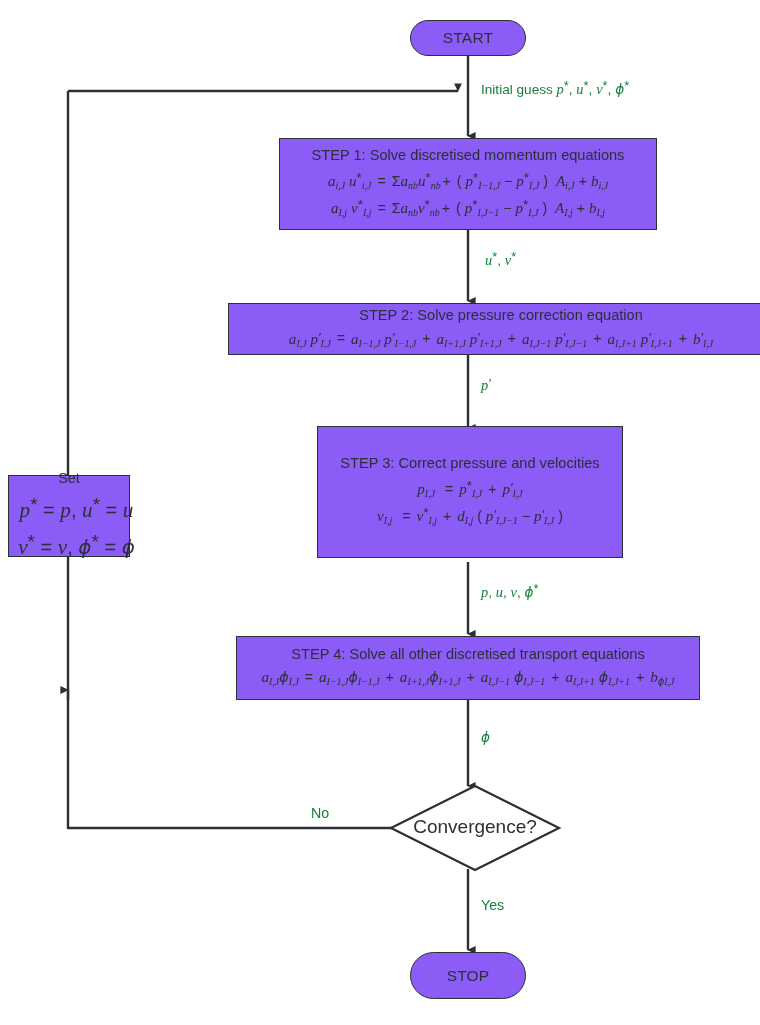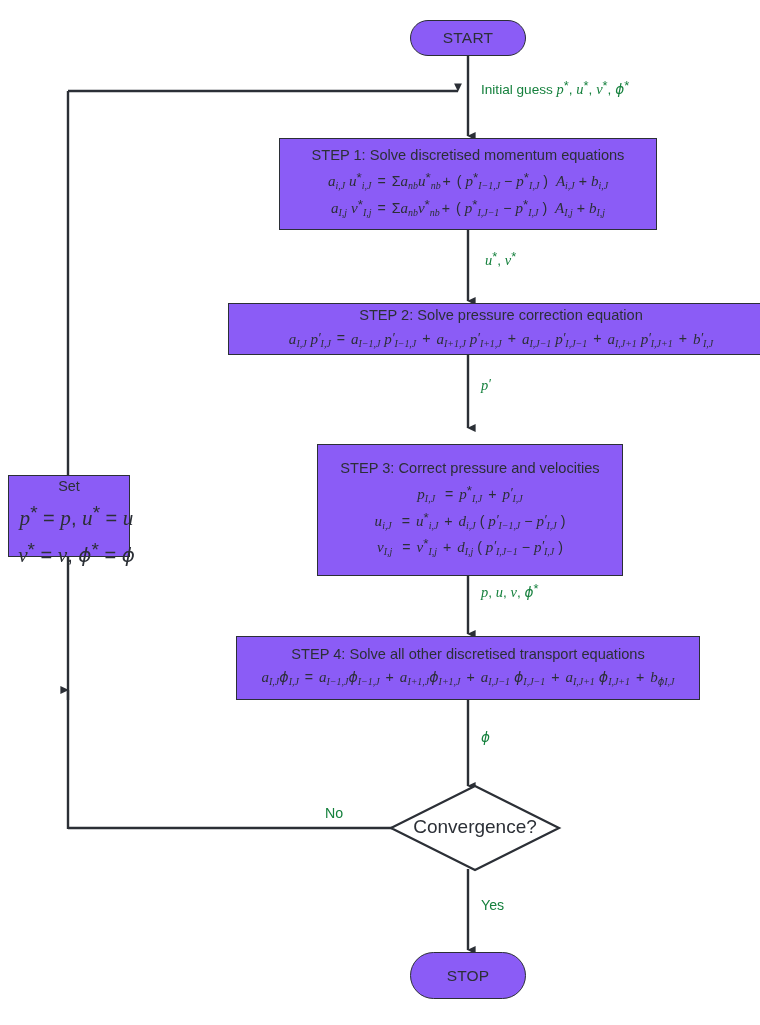--- a/index.html
+++ b/index.html
@@ -153,29 +153,25 @@
       <span class="op">+</span> <i class="v">a</i><span class="sub">I,J−1</span>&nbsp;<i class="v">p</i><span class="prime">′</span><span class="sub">I,J−1</span>
       <span class="op">+</span> <i class="v">a</i><span class="sub">I,J+1</span>&nbsp;<i class="v">p</i><span class="prime">′</span><span class="sub">I,J+1</span>
       <span class="op">+</span> <i class="v">b</i><span class="prime">′</span><span class="sub">I,J</span>
     </div>
   </div>
 
   <div class="edge-label" style="left:481px; top:376px;">
     <i class="v">p</i><span class="prime">′</span>
   </div>
 
-  <div class="node proc" style="left:317px; top:444px; width:306px; height:132px;">
+  <div class="node proc" style="left:317px; top:426px; width:306px; height:132px;">
     <div class="title">STEP 3: Correct pressure and velocities</div>
     <div class="eq">
       <i class="v">p</i><span class="sub">I,J</span>&nbsp;&nbsp;<span class="op">=</span> <i class="v">p</i><span class="supstar">*</span><span class="sub">I,J</span>
       <span class="op">+</span> <i class="v">p</i><span class="prime">′</span><span class="sub">I,J</span>
-    </div>
-    <div class="eq">
-      <i class="v">u</i><span class="sub">i,J</span>&nbsp;&nbsp;<span class="op">=</span> <i class="v">u</i><span class="supstar">*</span><span class="sub">i,J</span>
-      <span class="op">+</span> <i class="v">d</i><span class="sub">i,J</span> ( <i class="v">p</i><span class="prime">′</span><span class="sub">I−1,J</span> − <i class="v">p</i><span class="prime">′</span><span class="sub">I,J</span> )
     </div>
     <div class="eq">
       <i class="v">v</i><span class="sub">I,j</span>&nbsp;&nbsp;<span class="op">=</span> <i class="v">v</i><span class="supstar">*</span><span class="sub">I,j</span>
       <span class="op">+</span> <i class="v">d</i><span class="sub">I,j</span> ( <i class="v">p</i><span class="prime">′</span><span class="sub">I,J−1</span> − <i class="v">p</i><span class="prime">′</span><span class="sub">I,J</span> )
     </div>
   </div>
 
   <div class="edge-label" style="left:481px; top:581px;">
     <i class="v">p</i>, <i class="v">u</i>, <i class="v">v</i>, <span class="greek">ϕ</span><span class="supstar">*</span>
   </div>
@@ -189,36 +185,36 @@
       <span class="op">+</span> <i class="v">a</i><span class="sub">I,J−1</span>&nbsp;<span class="greek">ϕ</span><span class="sub">I,J−1</span>
       <span class="op">+</span> <i class="v">a</i><span class="sub">I,J+1</span>&nbsp;<span class="greek">ϕ</span><span class="sub">I,J+1</span>
       <span class="op">+</span> <i class="v">b</i><span class="sub"><span class="greek">ϕ</span>I,J</span>
     </div>
   </div>
 
   <div class="edge-label" style="left:481px; top:729px;">
     <span class="greek">ϕ</span>
   </div>
 
-  <div class="node setbox" style="left:8px; top:475px; width:122px; height:82px;justify-content:space-between;">
+  <div class="node setbox" style="left:8px; top:475px; width:122px; height:82px;">
     <div class="title">Set</div>
     <div class="eq">
       <i class="v">p</i><span class="supstar">*</span> = <i class="v">p</i>, <i class="v">u</i><span class="supstar">*</span> = <i class="v">u</i>
     </div>
     <div class="eq">
       <i class="v">v</i><span class="supstar">*</span> = <i class="v">v</i>, <span class="greek">ϕ</span><span class="supstar">*</span> = <span class="greek">ϕ</span>
     </div>
   </div>
 
   <svg style="position:absolute; left:388px; top:783px; width:174px; height:90px;" viewBox="0 0 174 90">
     <polygon points="87,3 171,45 87,87 3,45" fill="#ffffff" stroke="#2b2f36" stroke-width="2.2"></polygon>
   </svg>
   <div style="position:absolute; left:388px; top:816px; width:174px; text-align:center; font-size:19px;">Convergence?</div>
 
-  <div class="edge-label yn-label" style="left:325px; top:805px;">No</div>
+  <div class="edge-label yn-label" style="left:311px; top:805px;">No</div>
 
   <div class="edge-label yn-label" style="left:481px; top:897px;">Yes</div>
 
   <div class="node terminal" style="left:410px; top:952px; width:116px; height:47px;">
     <span class="label">STOP</span>
   </div>
 
 </div>
 
 </body></html>

